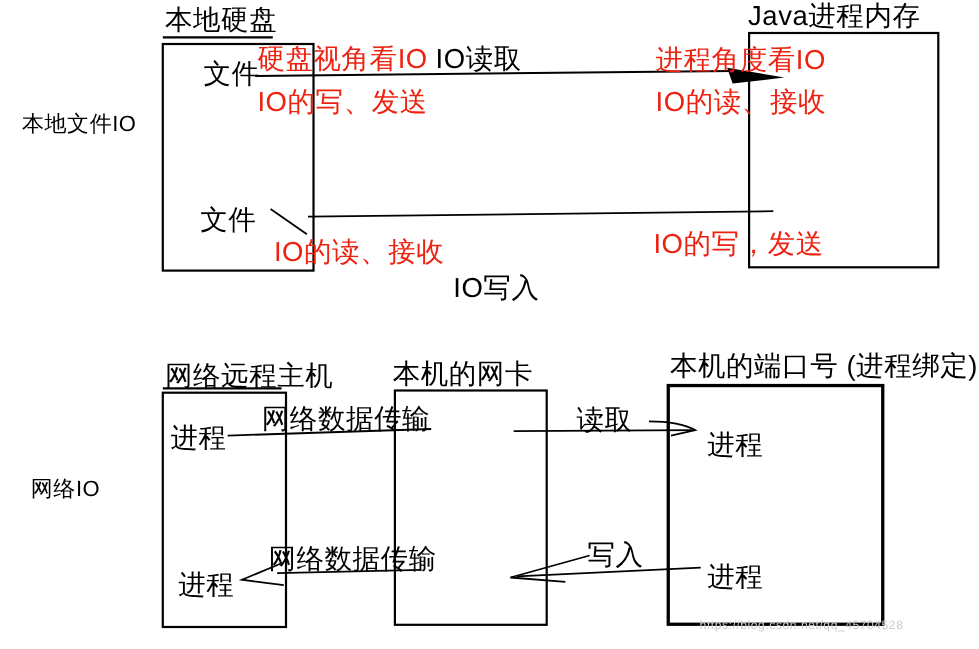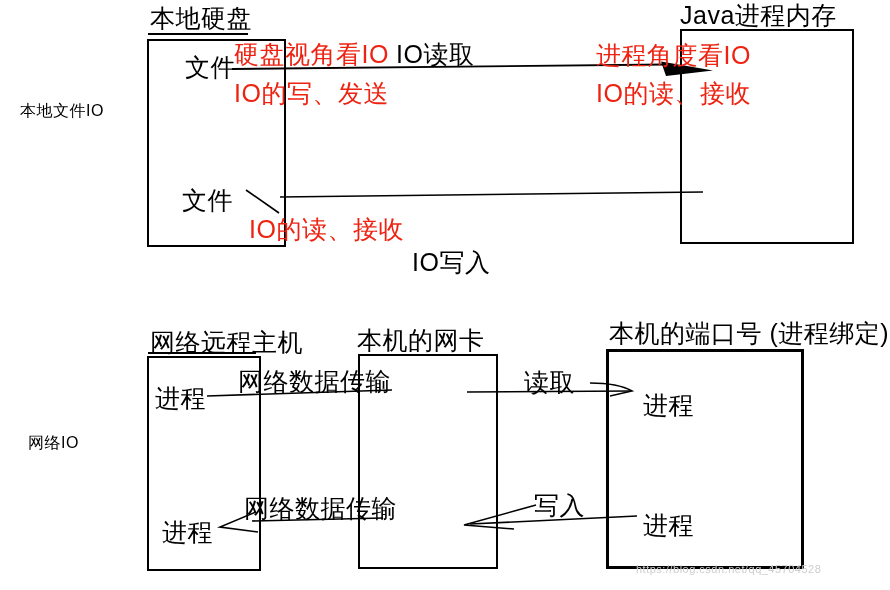--- a/index.html
+++ b/index.html
@@ -11,21 +11,21 @@
   body{
     width:890px;height:590px;background:#ffffff;overflow:hidden;
     font-family:"Liberation Sans","DejaVu Sans",sans-serif;
   }
   .canvas{position:relative;width:890px;height:590px;background:#fff;}
   .lbl{
     position:absolute;color:var(--line-black);font-size:25px;line-height:1.1;
     white-space:nowrap;letter-spacing:0.5px;
   }
   .red{color:var(--annotation-red);}
-  .side{font-size:16px;}
+  .side{font-size:20px;}
   .box{position:absolute;border:2px solid var(--line-black);background:transparent;}
   .box.thick{border-width:3px;}
   svg.lines{position:absolute;left:0;top:0;z-index:3;pointer-events:none;}
   .lbl{z-index:4;}
   .watermark{
     position:absolute;z-index:2;color:var(--watermark-gray);
     font-size:11px;letter-spacing:0.5px;white-space:nowrap;
   }
 </style>
 </head>
@@ -70,20 +70,21 @@
   <div class="lbl" style="left:185px;top:54px;">文件</div>
   <div class="lbl" style="left:182px;top:187px;">文件</div>
   <div class="lbl" style="left:396px;top:41px;">IO读取</div>
   <div class="lbl" style="left:412px;top:214px;margin-top:35px;">IO写入</div>
 
   <div class="lbl red" style="left:234px;top:41px;">硬盘视角看IO</div>
   <div class="lbl red" style="left:234px;top:80px;">IO的写、发送</div>
   <div class="lbl red" style="left:596px;top:42px;">进程角度看IO</div>
   <div class="lbl red" style="left:596px;top:80px;">IO的读、接收</div>
   <div class="lbl red" style="left:249px;top:216px;">IO的读、接收</div>
+  <div class="lbl red" style="left:594px;top:209px;">IO的写，发送</div>
 
   <div class="lbl" style="left:357px;top:327px;">本机的网卡</div>
   <div class="lbl" style="left:150px;top:329px;">网络远程主机</div>
   <div class="lbl" style="left:609px;top:320px;">本机的端口号 (进程绑定)</div>
 
   <div class="lbl" style="left:155px;top:385px;">进程</div>
   <div class="lbl" style="left:162px;top:519px;">进程</div>
   <div class="lbl" style="left:643px;top:392px;">进程</div>
   <div class="lbl" style="left:643px;top:512px;">进程</div>
 

